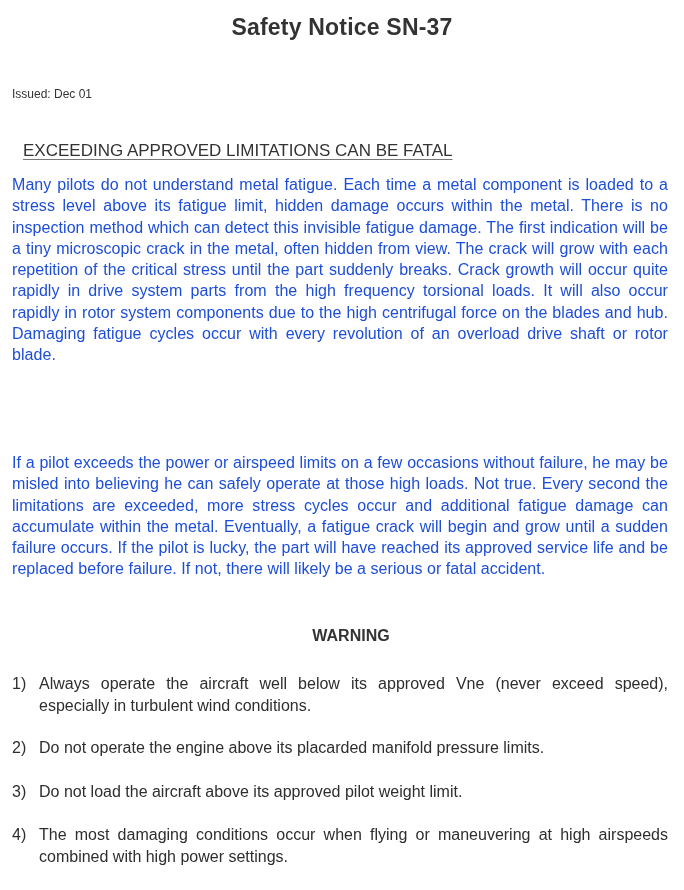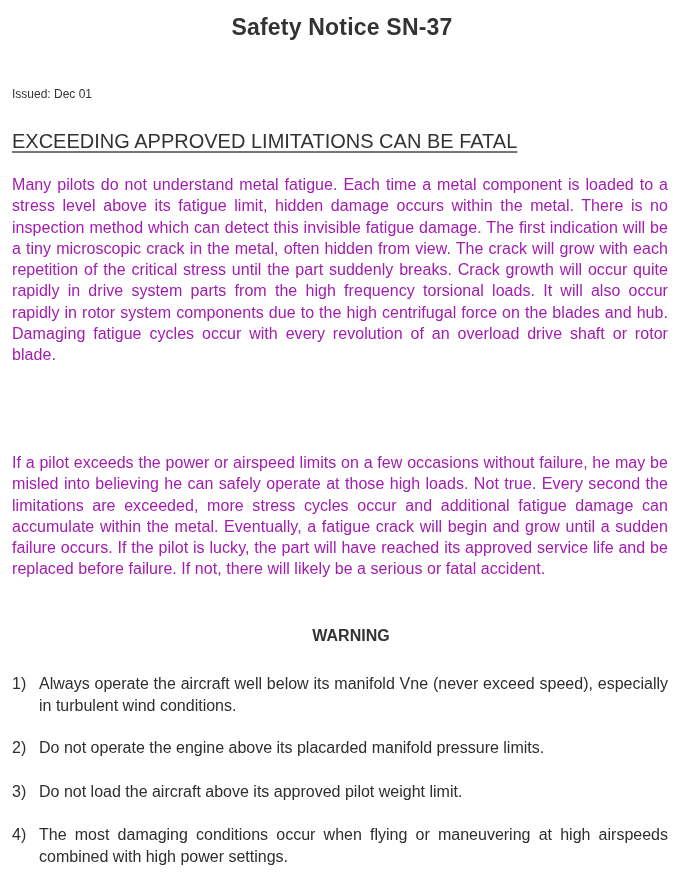--- a/index.html
+++ b/index.html
@@ -38,35 +38,35 @@
       left: 12px;
       top: 87px;
       font-size: 12px;
       color: #333333;
       margin: 0;
     }
     .headline {
       position: absolute;
       left: 12px;
       top: 130px;
-      font-size: 20px;
+      font-size: 17px;
       color: #333333;
       text-decoration: underline;
       text-underline-offset: 3px;
       text-decoration-color: #777777;
-      margin: 0;
+      margin: 11px;
     }
     .para {
       position: absolute;
       left: 12px;
       width: 656px;
       font-size: 16px;
       line-height: 21.3px;
       text-align: justify;
-      color: #a21caf;
+      color: #1d4ed8;
       margin: 0;
       letter-spacing: 0.05px;
     }
     .p1 { top: 174px; }
     .p2 { top: 452px; }
     .warning-heading {
       position: absolute;
       left: 9px;
       width: 684px;
       top: 627px;
@@ -117,21 +117,21 @@
 
   <p class="para p1">Many pilots do not understand metal fatigue.  Each time a metal component is loaded to a stress level above its fatigue limit, hidden damage occurs within the metal. There is no inspection method which can detect this invisible fatigue damage.  The first indication will be a tiny microscopic crack in the metal, often hidden from view.  The crack will grow with each repetition of the critical stress until the part suddenly breaks.  Crack growth will occur quite rapidly in drive system parts from the high frequency torsional loads.  It will also occur rapidly in rotor system components due to the high centrifugal force on the blades and hub.  Damaging fatigue cycles occur with every revolution of an overload drive shaft or rotor blade.</p>
 
   <p class="para p2">If a pilot exceeds the power or airspeed limits on a few occasions without failure, he may be misled into believing he can safely operate at those high loads.  Not true.  Every second the limitations are exceeded, more stress cycles occur and additional fatigue damage can accumulate within the metal.  Eventually, a fatigue crack will begin and grow until a sudden failure occurs.  If the pilot is lucky, the part will have reached its approved service life and be replaced before failure.  If not, there will likely be a serious or fatal accident.</p>
 
   <h2 class="warning-heading">WARNING</h2>
 
   <ol class="list">
     <li class="list-item li1">
       <span class="item-num">1)</span>
-      <span class="item-text">Always operate the aircraft well below its manifold Vne (never exceed speed), especially in turbulent wind conditions.</span>
+      <span class="item-text">Always operate the aircraft well below its approved Vne (never exceed speed), especially in turbulent wind conditions.</span>
     </li>
     <li class="list-item li2">
       <span class="item-num">2)</span>
       <span class="item-text">Do not operate the engine above its placarded manifold pressure limits.</span>
     </li>
     <li class="list-item li3">
       <span class="item-num">3)</span>
       <span class="item-text">Do not load the aircraft above its approved pilot weight limit.</span>
     </li>
     <li class="list-item li4">

